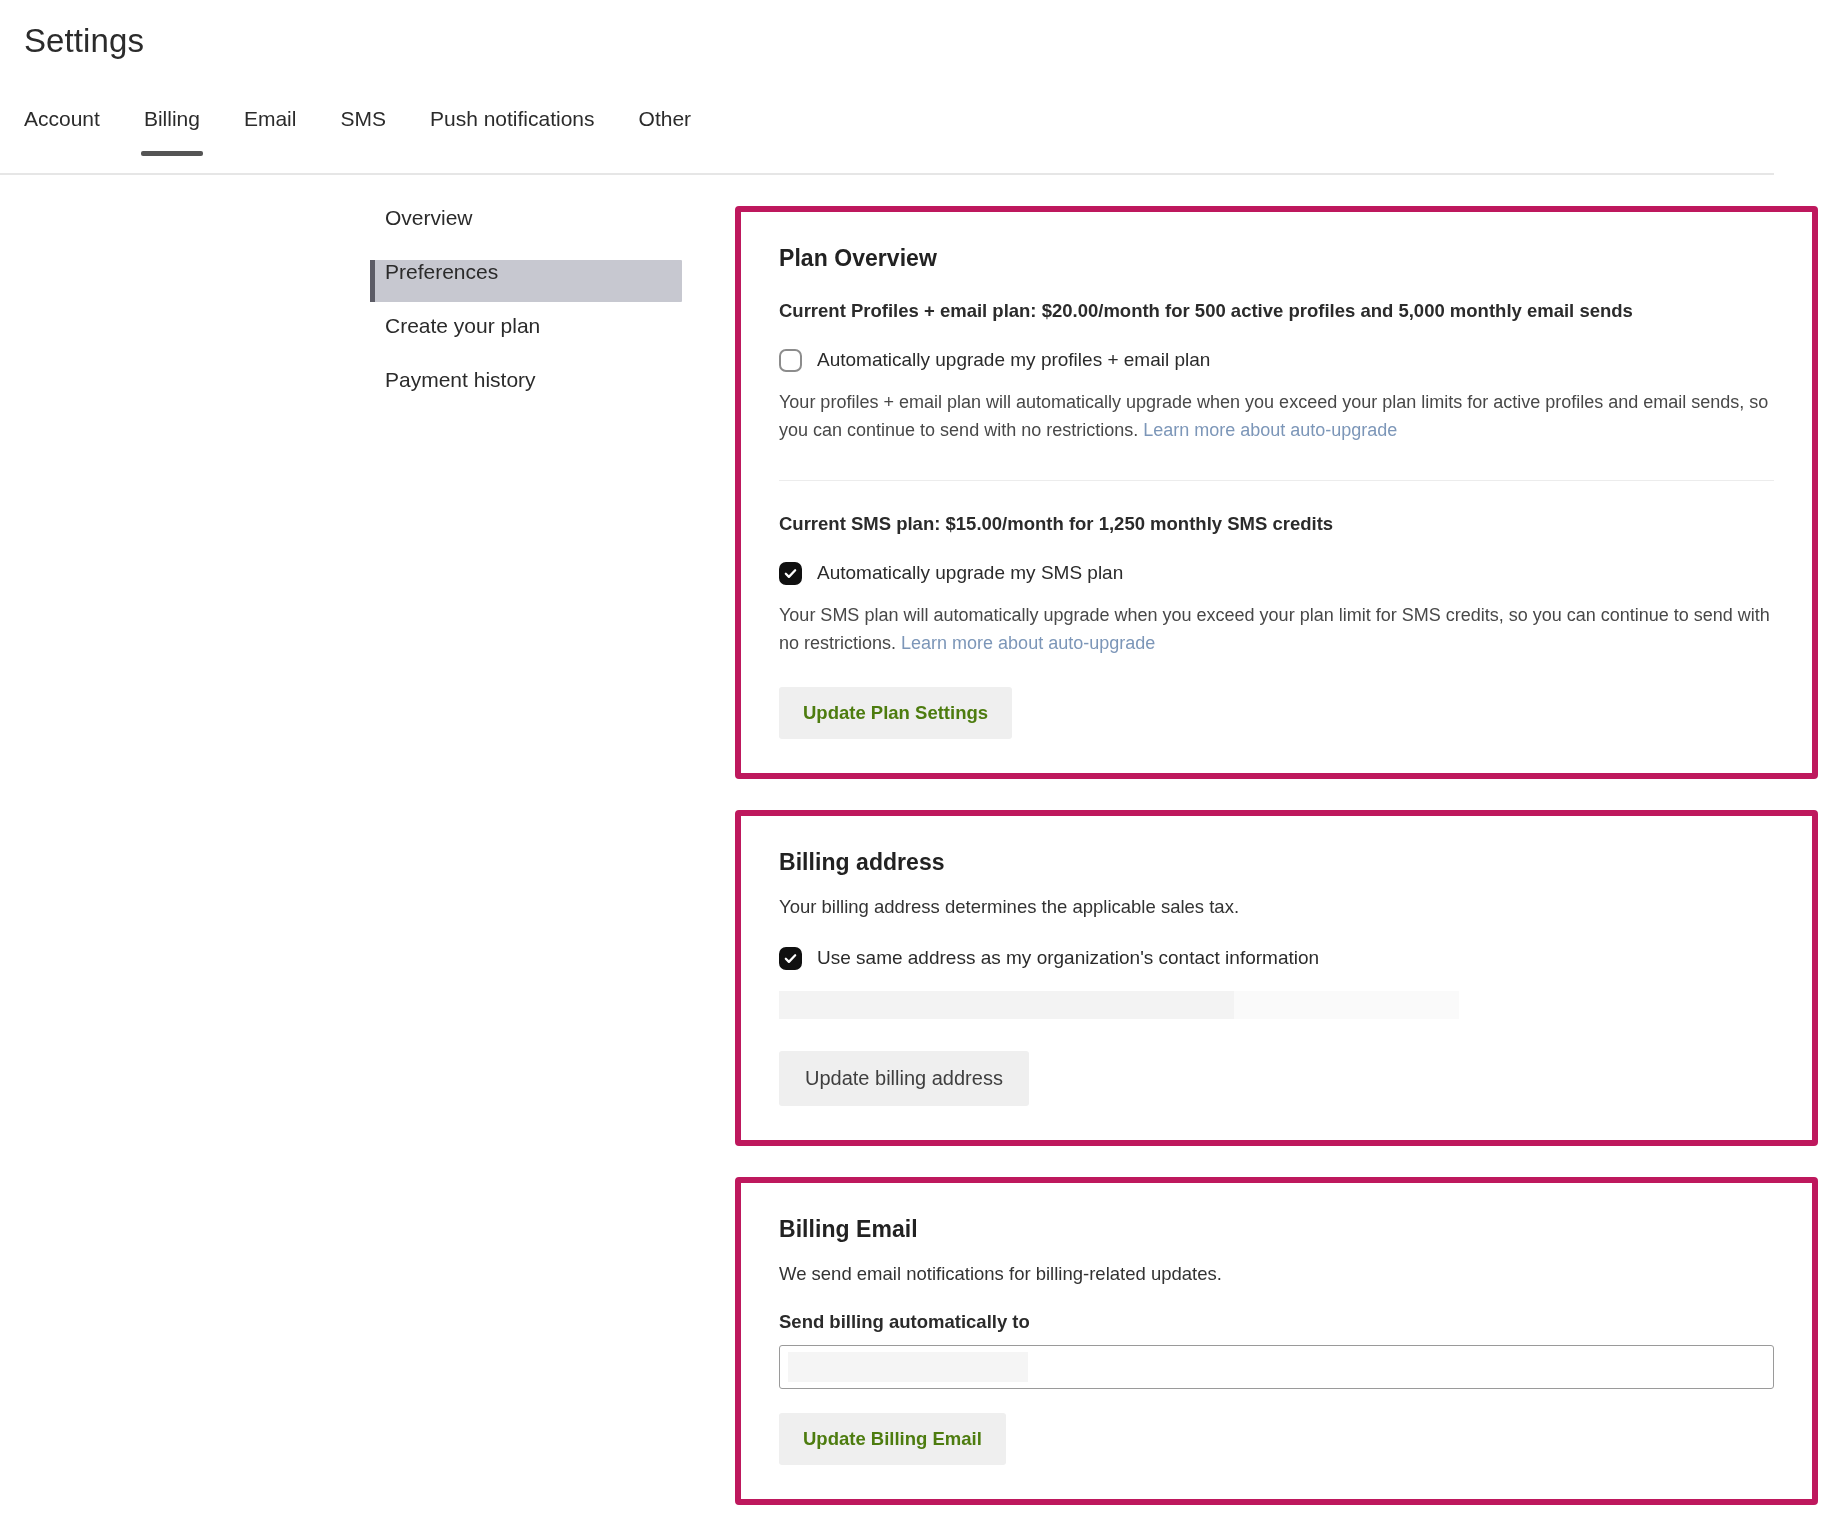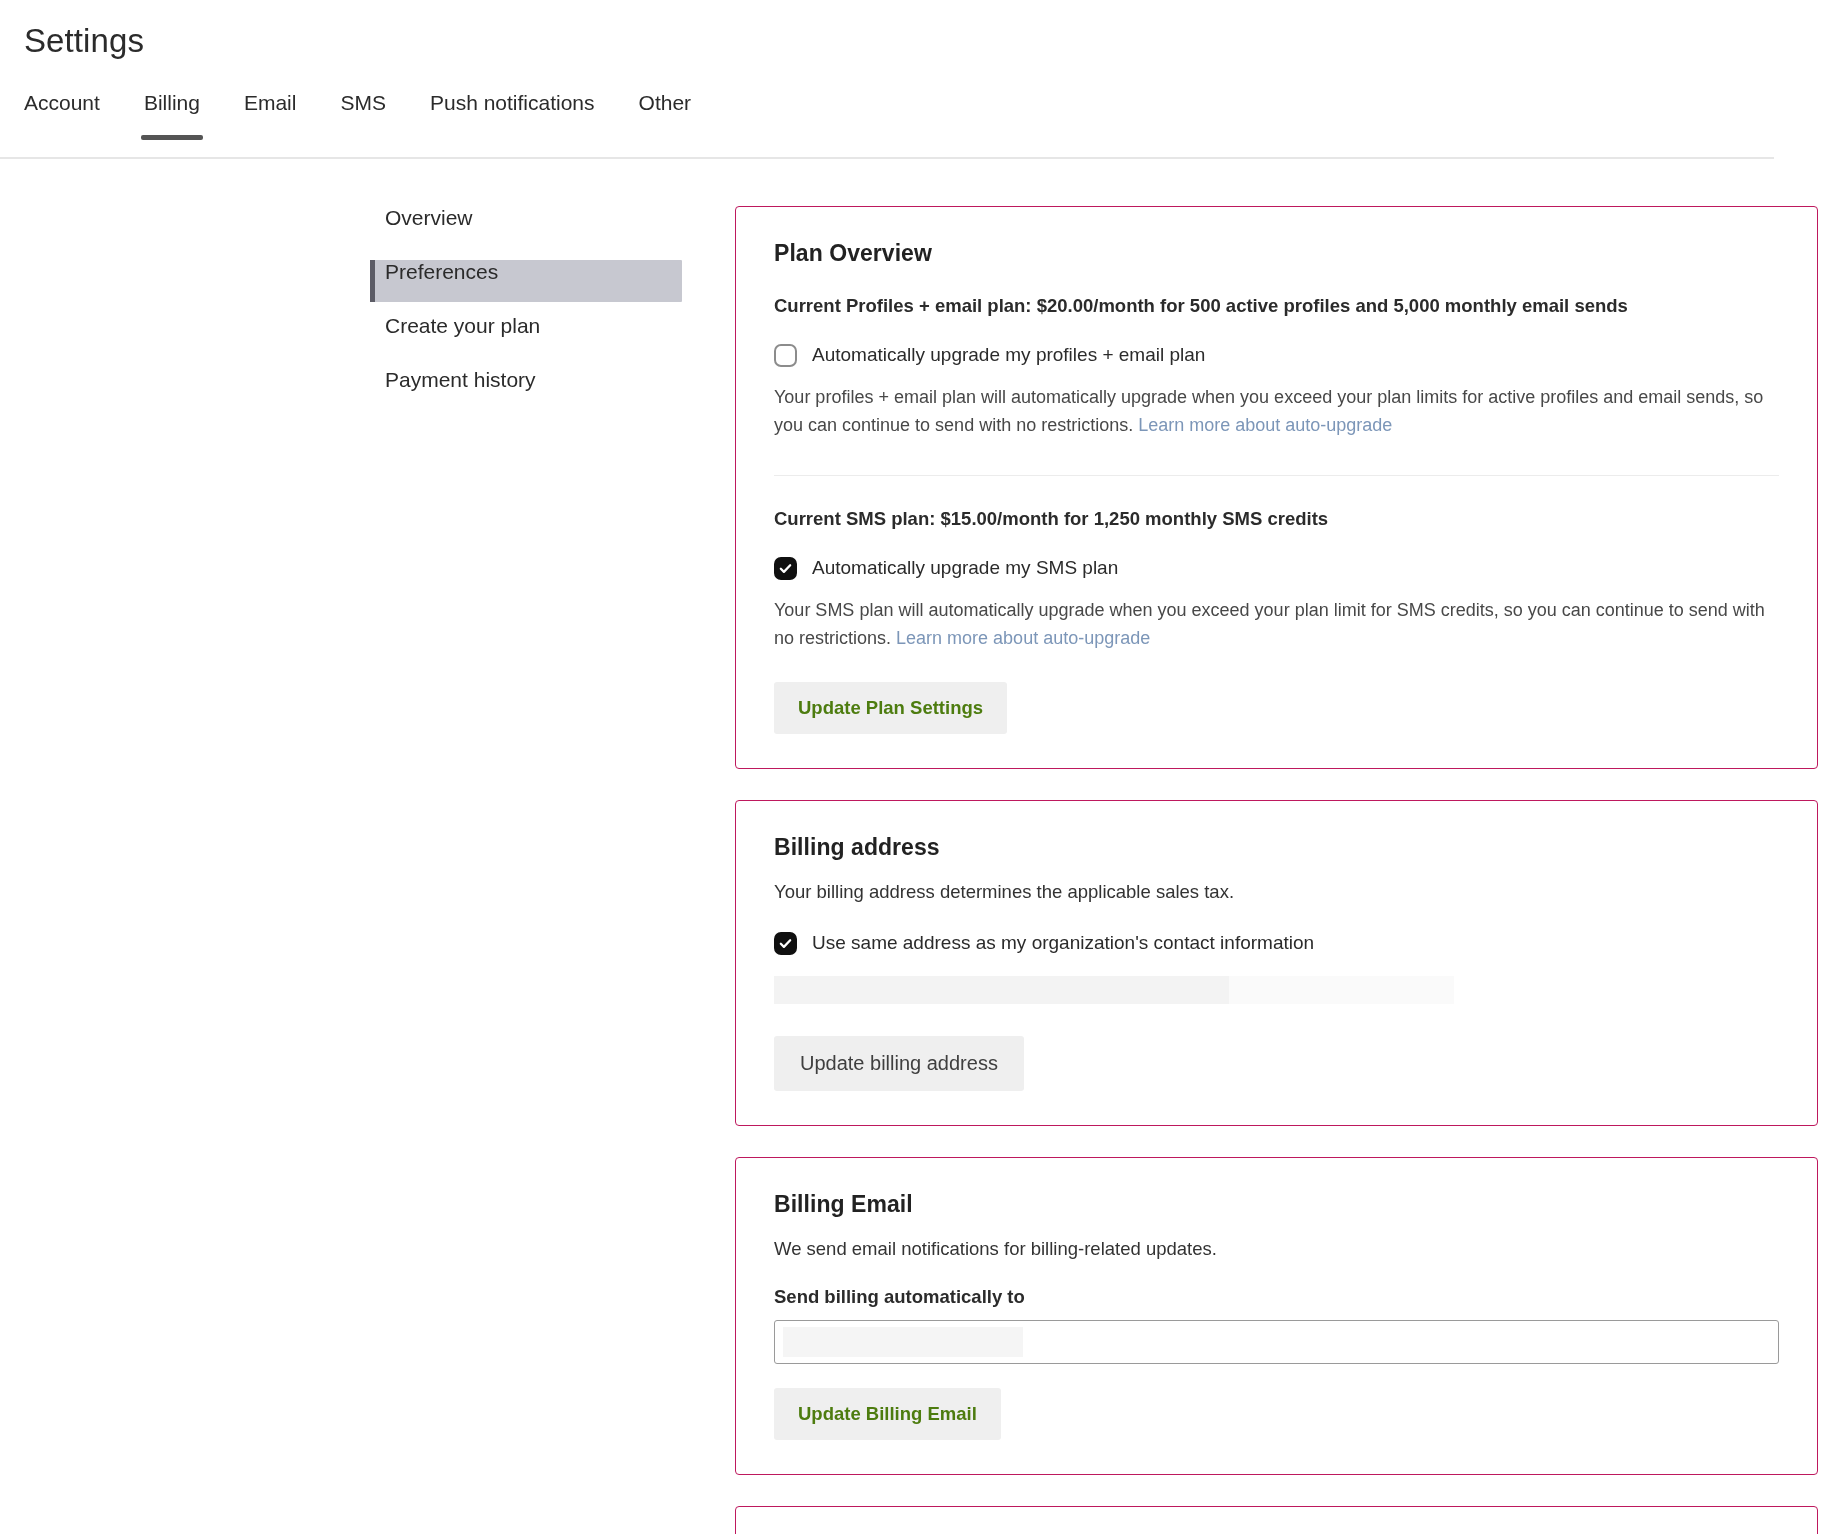--- a/index.html
+++ b/index.html
@@ -21,21 +21,21 @@
     position: absolute;
     left: 24px; top: 22px;
     font-size: 33px;
     font-weight: 400;
     color: #2b2b2b;
     letter-spacing: 0.1px;
   }
 
   .tabbar {
     position: absolute;
-    left: 0; top: 90px;
+    left: 0; top: 106px;
     width: 1774px;
     height: 69px;
     border-bottom: 2px solid #e6e6e6;
     display: flex;
     align-items: flex-start;
     padding-left: 24px;
   }
   .tab {
     position: relative;
     font-size: 21px;
@@ -93,21 +93,21 @@
     background: #5c5c66;
   }
 
   
   .cards {
     position: absolute;
     left: 735px; top: 34px;
     width: 1083px;
   }
   .card {
-    border: 1px solid #be185d;
+    border: 6px solid #be185d;
     border-radius: 4px;
     background: #ffffff;
     padding: 33px 38px 34px 38px;
     margin-bottom: 31px;
   }
   .card-title {
     font-size: 23px;
     font-weight: 700;
     color: #222222;
     margin: 0 0 26px 0;

